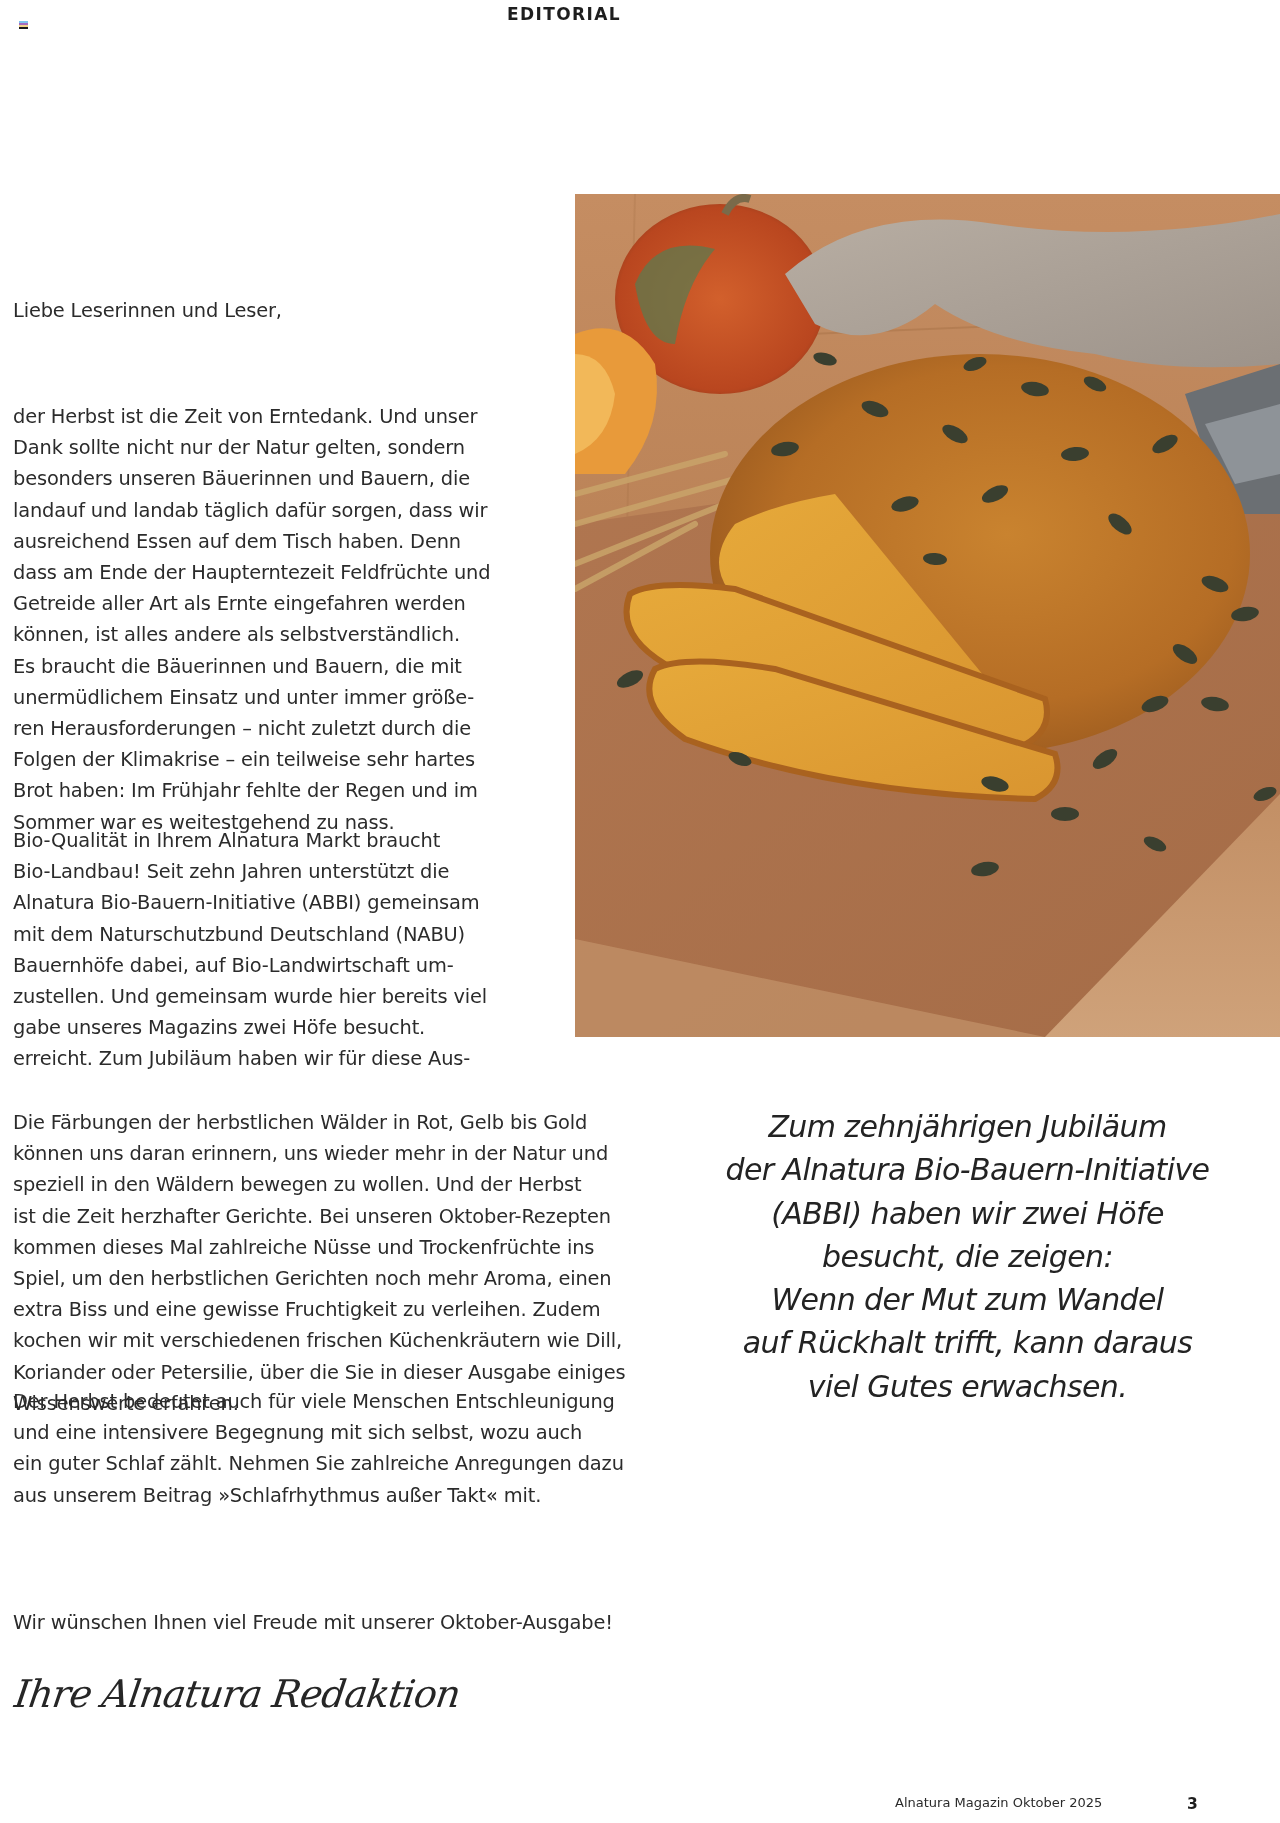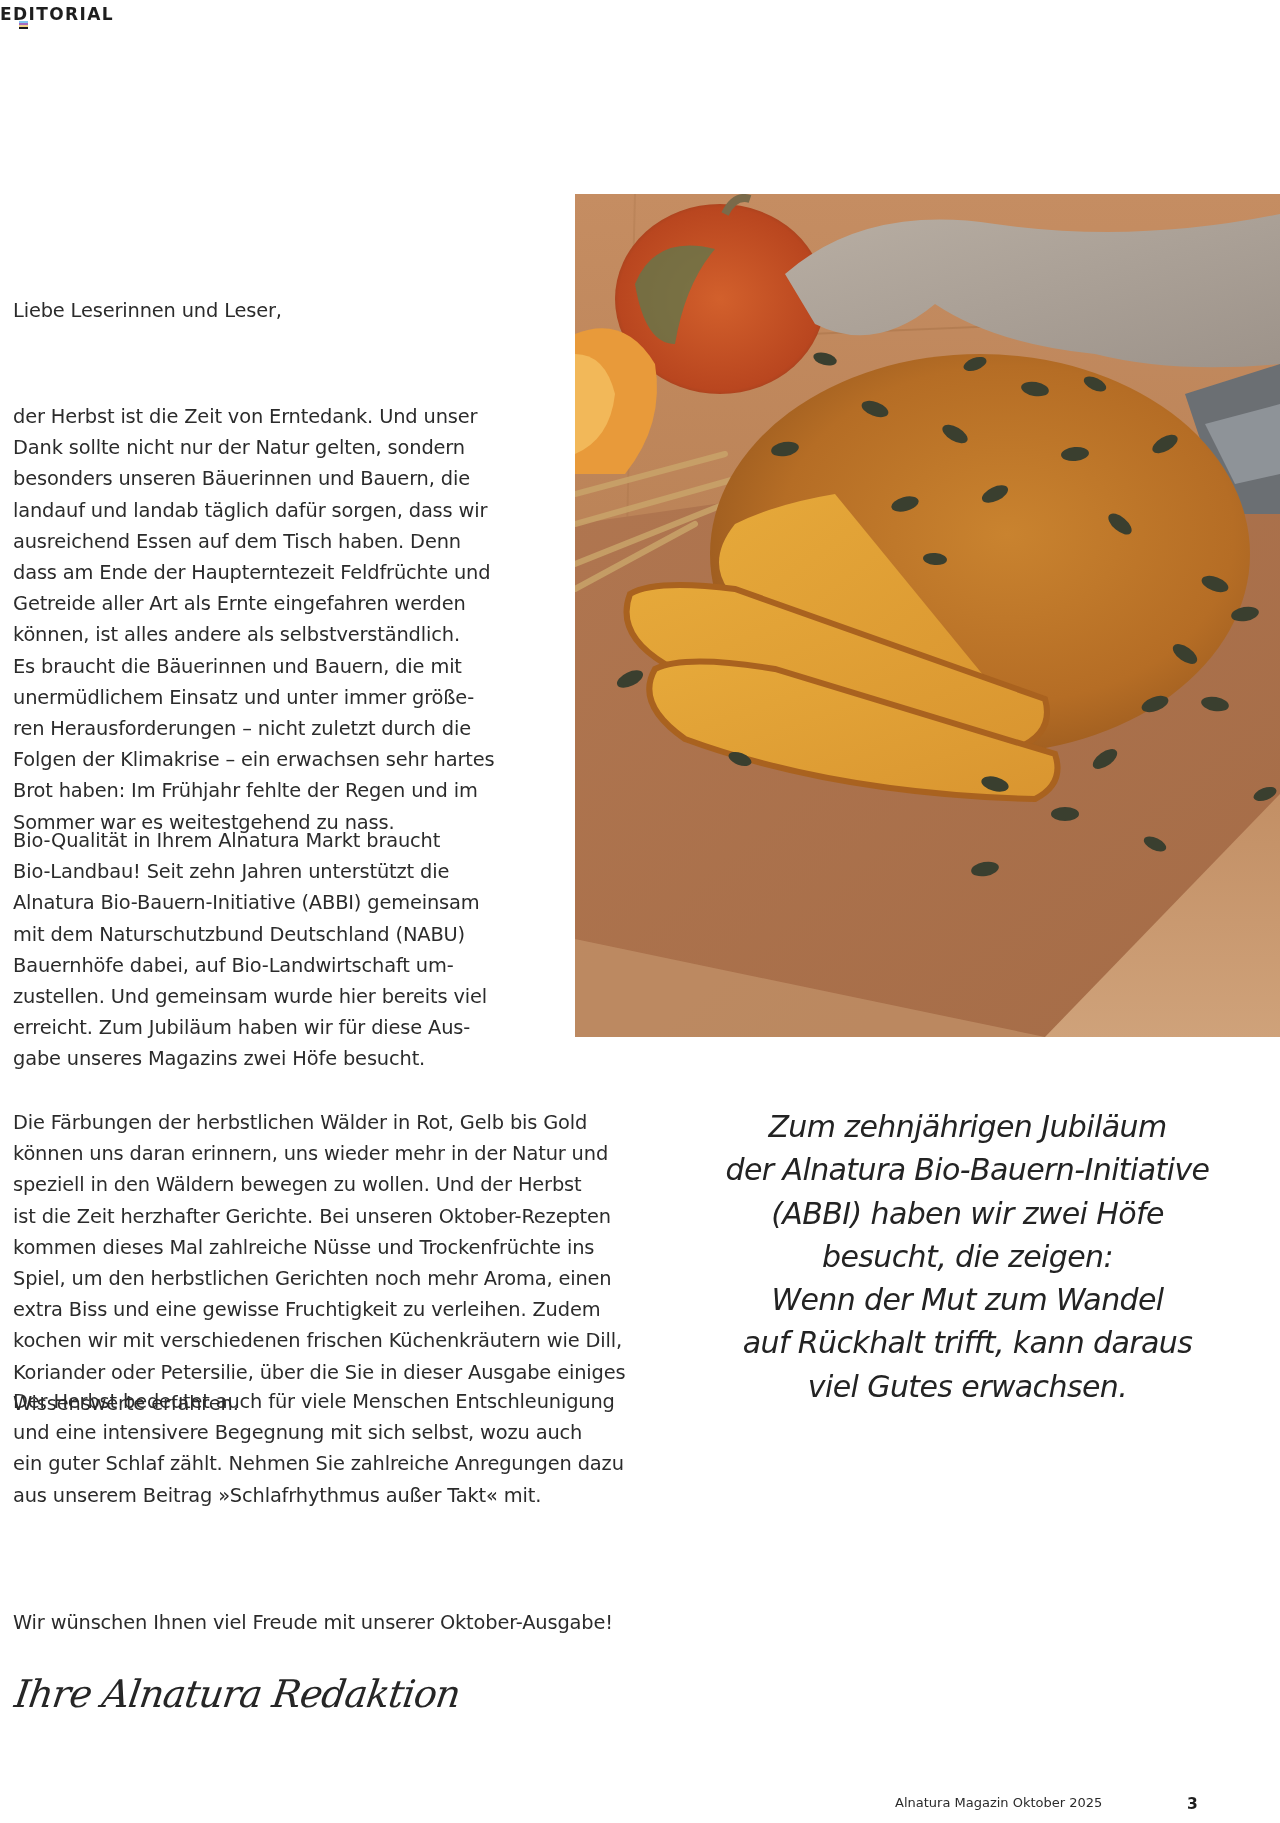--- a/index.html
+++ b/index.html
@@ -22,20 +22,21 @@
       height: 8px;
       display: flex;
       flex-direction: column;
     }
     .print-mark span { flex: 1; display: block; }
     .section-label {
       position: absolute;
       top: 4px;
       left: 0;
       width: 1128px;
+      text-align: center;
       font-family: "DejaVu Sans", sans-serif;
       font-weight: bold;
       font-size: 17px;
       letter-spacing: 1.4px;
       color: #1e1e1e;
     }
     .body-text {
       position: absolute;
       left: 13px;
       font-family: "DejaVu Sans", sans-serif;
@@ -135,34 +136,34 @@
   <span class="line">Dank sollte nicht nur der Natur gelten, sondern</span>
   <span class="line">besonders unseren Bäuerinnen und Bauern, die</span>
   <span class="line">landauf und landab täglich dafür sorgen, dass wir</span>
   <span class="line">ausreichend Essen auf dem Tisch haben. Denn</span>
   <span class="line">dass am Ende der Haupterntezeit Feldfrüchte und</span>
   <span class="line">Getreide aller Art als Ernte eingefahren werden</span>
   <span class="line">können, ist alles andere als selbstverständlich.</span>
   <span class="line">Es braucht die Bäuerinnen und Bauern, die mit</span>
   <span class="line">unermüdlichem Einsatz und unter immer größe-</span>
   <span class="line">ren Herausforderungen – nicht zuletzt durch die</span>
-  <span class="line">Folgen der Klimakrise – ein erwachsen sehr hartes</span>
+  <span class="line">Folgen der Klimakrise – ein teilweise sehr hartes</span>
   <span class="line">Brot haben: Im Frühjahr fehlte der Regen und im</span>
   <span class="line">Sommer war es weitestgehend zu nass.</span>
 </div>
 
 <div class="body-text p2">
   <span class="line">Bio-Qualität in Ihrem Alnatura Markt braucht</span>
   <span class="line">Bio-Landbau! Seit zehn Jahren unterstützt die</span>
   <span class="line">Alnatura Bio-Bauern-Initiative (ABBI) gemeinsam</span>
   <span class="line">mit dem Naturschutzbund Deutschland (NABU)</span>
   <span class="line">Bauernhöfe dabei, auf Bio-Landwirtschaft um-</span>
   <span class="line">zustellen. Und gemeinsam wurde hier bereits viel</span>
+  <span class="line">gabe unseres Magazins zwei Höfe besucht.</span>
   <span class="line">erreicht. Zum Jubiläum haben wir für diese Aus-</span>
-  <span class="line">gabe unseres Magazins zwei Höfe besucht.</span>
 </div>
 
 <div class="body-text p3">
   <span class="line">Die Färbungen der herbstlichen Wälder in Rot, Gelb bis Gold</span>
   <span class="line">können uns daran erinnern, uns wieder mehr in der Natur und</span>
   <span class="line">speziell in den Wäldern bewegen zu wollen. Und der Herbst</span>
   <span class="line">ist die Zeit herzhafter Gerichte. Bei unseren Oktober-Rezepten</span>
   <span class="line">kommen dieses Mal zahlreiche Nüsse und Trockenfrüchte ins</span>
   <span class="line">Spiel, um den herbstlichen Gerichten noch mehr Aroma, einen</span>
   <span class="line">extra Biss und eine gewisse Fruchtigkeit zu verleihen. Zudem</span>

